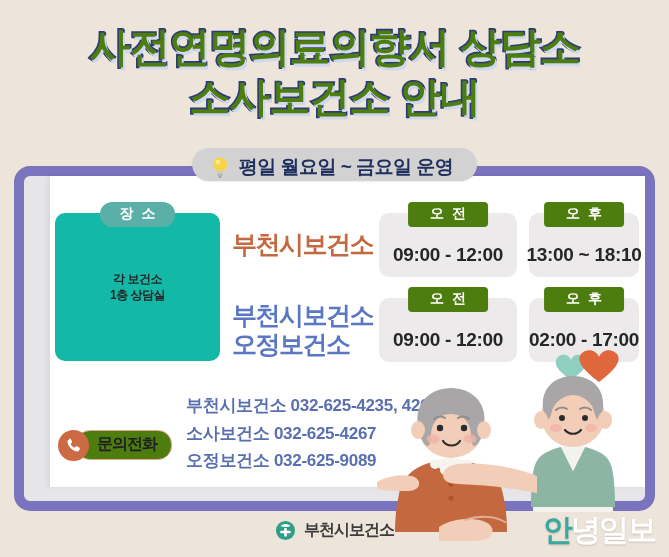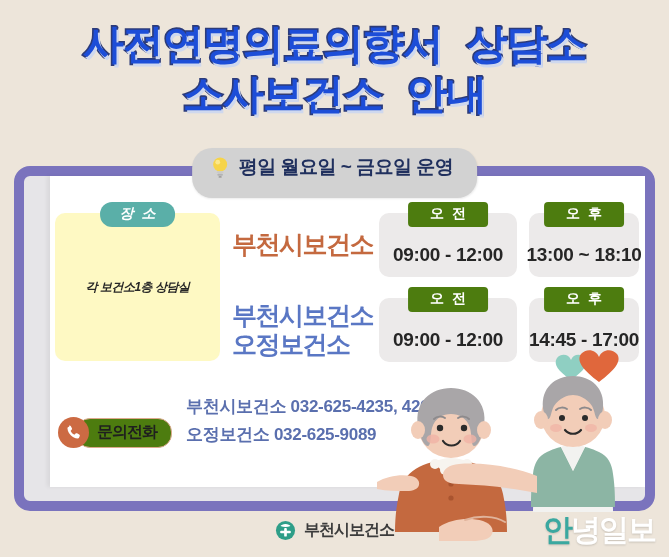--- a/index.html
+++ b/index.html
@@ -22,37 +22,36 @@
     left: 0;
     width: 669px;
     text-align: center;
     z-index: 5;
   }
   .title-line {
     font-size: 41px;
     font-weight: bold;
     letter-spacing: -1px;
     line-height: 1.22;
-    color: #1d4ed8;
+    color: #4d7c0f;
     -webkit-text-stroke: 3.2px #2c3b79;
     paint-order: stroke fill;
     text-shadow: 2px 3px 0 #cfd8ee;
     margin: 0;
-    font-family: Liberation Mono, monospace;
   }
 
   
   .weekday-badge {
     position: absolute;
     top: 148px;
     left: 50%;
     transform: translateX(-50%);
     background: #d2d2d2;
     border-radius: 20px;
-    padding: 6px 24px 18px 18px;
+    padding: 6px 24px 1px 18px;
     display: flex;
     align-items: center;
     gap: 9px;
     z-index: 6;
     box-shadow: 0 1px 2px rgba(0,0,0,0.08);
   }
   .bulb-icon {
     width: 20px;
     height: 24px;
     flex: 0 0 auto;
@@ -141,30 +140,29 @@
   .time-value {
     font-size: 19px;
     font-weight: bold;
     color: #262626;
     letter-spacing: -0.3px;
     white-space: nowrap;
   }
 
   .place-box {
     position: relative;
-    background: #fef9c3;
+    background: #14b8a6;
     border-radius: 10px;
     height: 148px;
     grid-row: 1 / span 2;
     display: flex;
-    flex-direction: row;
+    flex-direction: column;
     align-items: center;
     justify-content: center;
     box-sizing: border-box;
-    font-style: italic;
   }
   .place-box .pill {
     position: absolute;
     top: -11px;
     left: 50%;
     transform: translateX(-50%);
     background: #5aafa8;
     color: #ffffff;
     font-size: 14px;
     font-weight: bold;
@@ -340,36 +338,37 @@
     <div>오정보건소</div>
   </div>
 
   <div class="time-box">
     <span class="pill">오 전</span>
     <span class="time-value">09:00 - 12:00</span>
   </div>
 
   <div class="time-box">
     <span class="pill">오 후</span>
-    <span class="time-value">14:45 - 17:00</span>
+    <span class="time-value">02:00 - 17:00</span>
   </div>
 </div>
 
 <div class="contact">
   <div class="contact-badge">
     <span class="phone-circle">
       <svg viewBox="0 0 24 24" width="19" height="19" aria-hidden="true">
         <path fill="#ffffff" d="M6.6 3.2c.7-.3 1.5 0 1.9.7l1.5 2.7c.3.6.2 1.4-.3 1.9l-1 .9c-.2.2-.3.6-.1.9.9 1.8 2.4 3.3 4.2 4.2.3.2.7.1.9-.1l.9-1c.5-.5 1.3-.6 1.9-.3l2.7 1.5c.7.4 1 1.2.7 1.9l-.8 1.9c-.3.8-1.1 1.3-2 1.2C10.6 19 5 13.4 4.4 6.9c-.1-.9.4-1.7 1.2-2l1-.4z"></path>
       </svg>
     </span>
     <span class="contact-pill">문의전화</span>
   </div>
 
   <div class="contact-lines">
     <div class="contact-line">부천시보건소 032-625-4235, 4202</div>
+    <div class="contact-line">소사보건소 032-625-4267</div>
     <div class="contact-line">오정보건소 032-625-9089</div>
   </div>
 </div>
 
 <div class="illustration">
   <svg viewBox="0 0 300 215" width="300" height="215" aria-hidden="true">
 
     <g>
       <path d="M216 16c-4-5-12-4-14 2-2-6-10-7-14-2-4 6 1 13 14 22 13-9 18-16 14-22z" fill="#8fcfc2"></path>
     </g>

